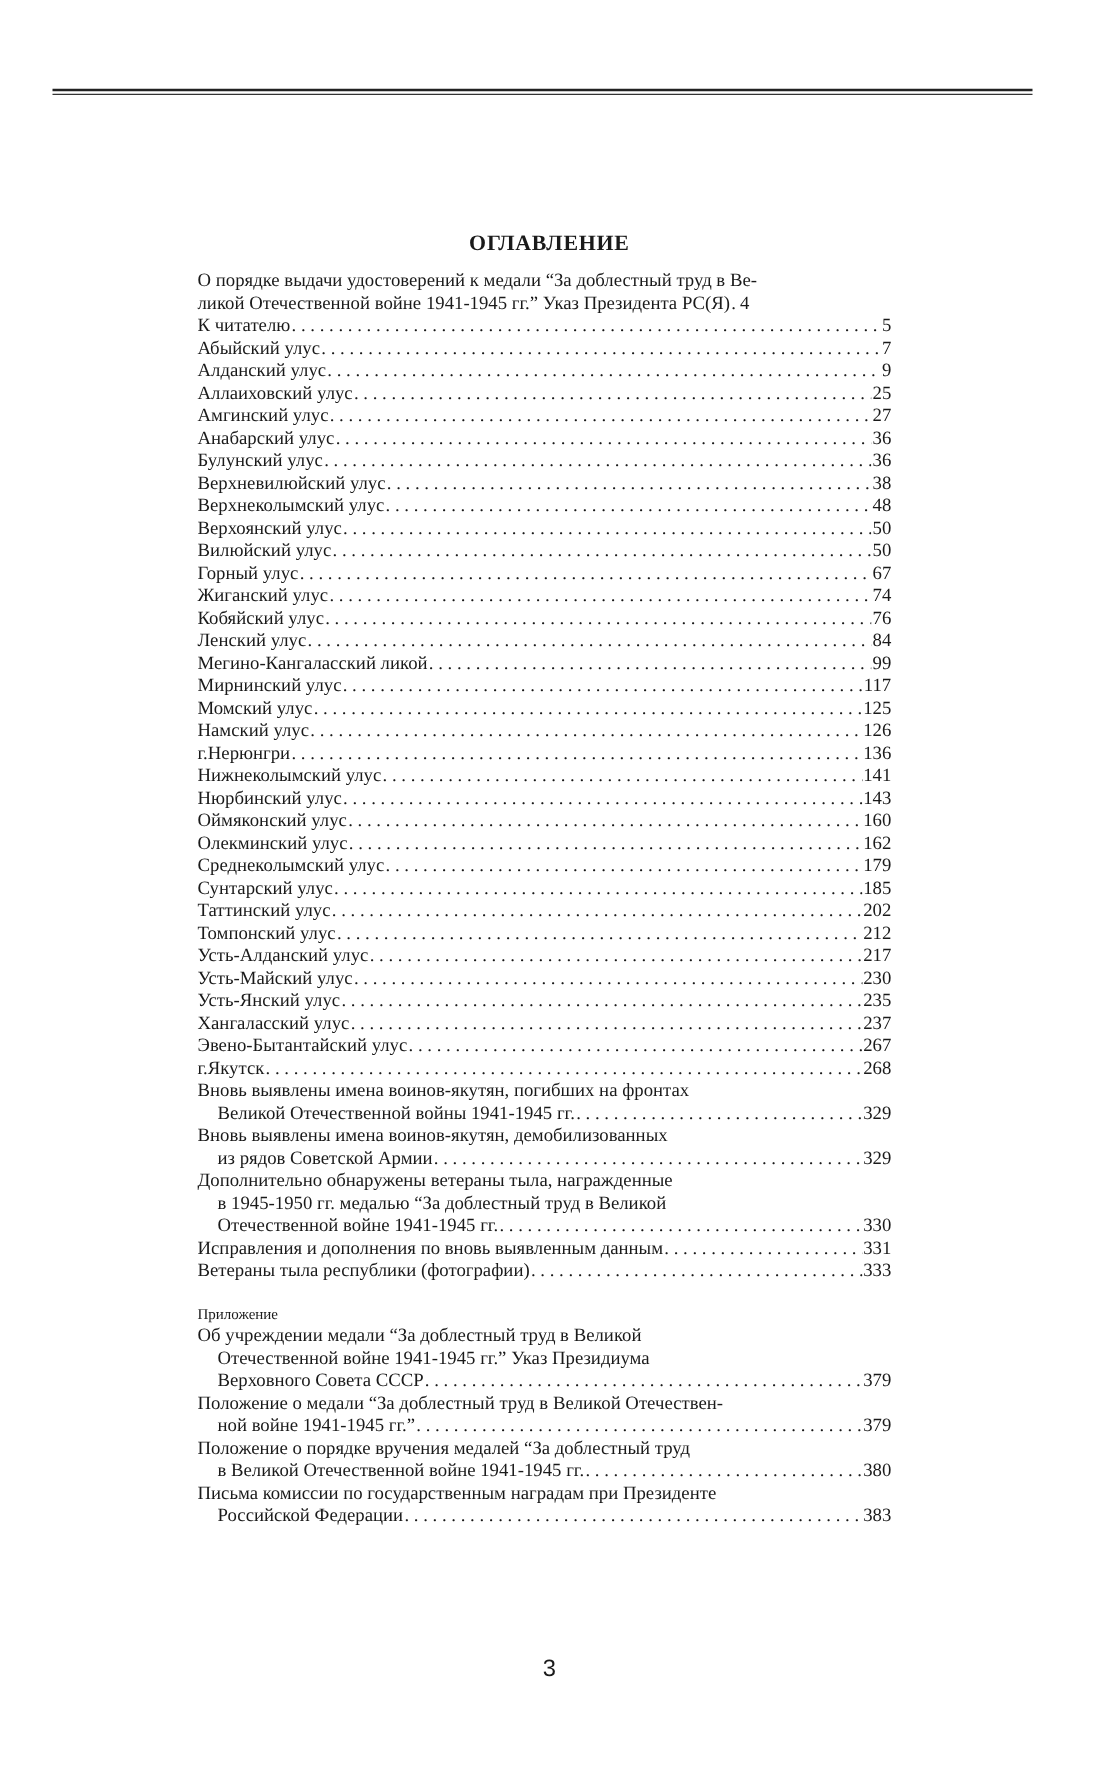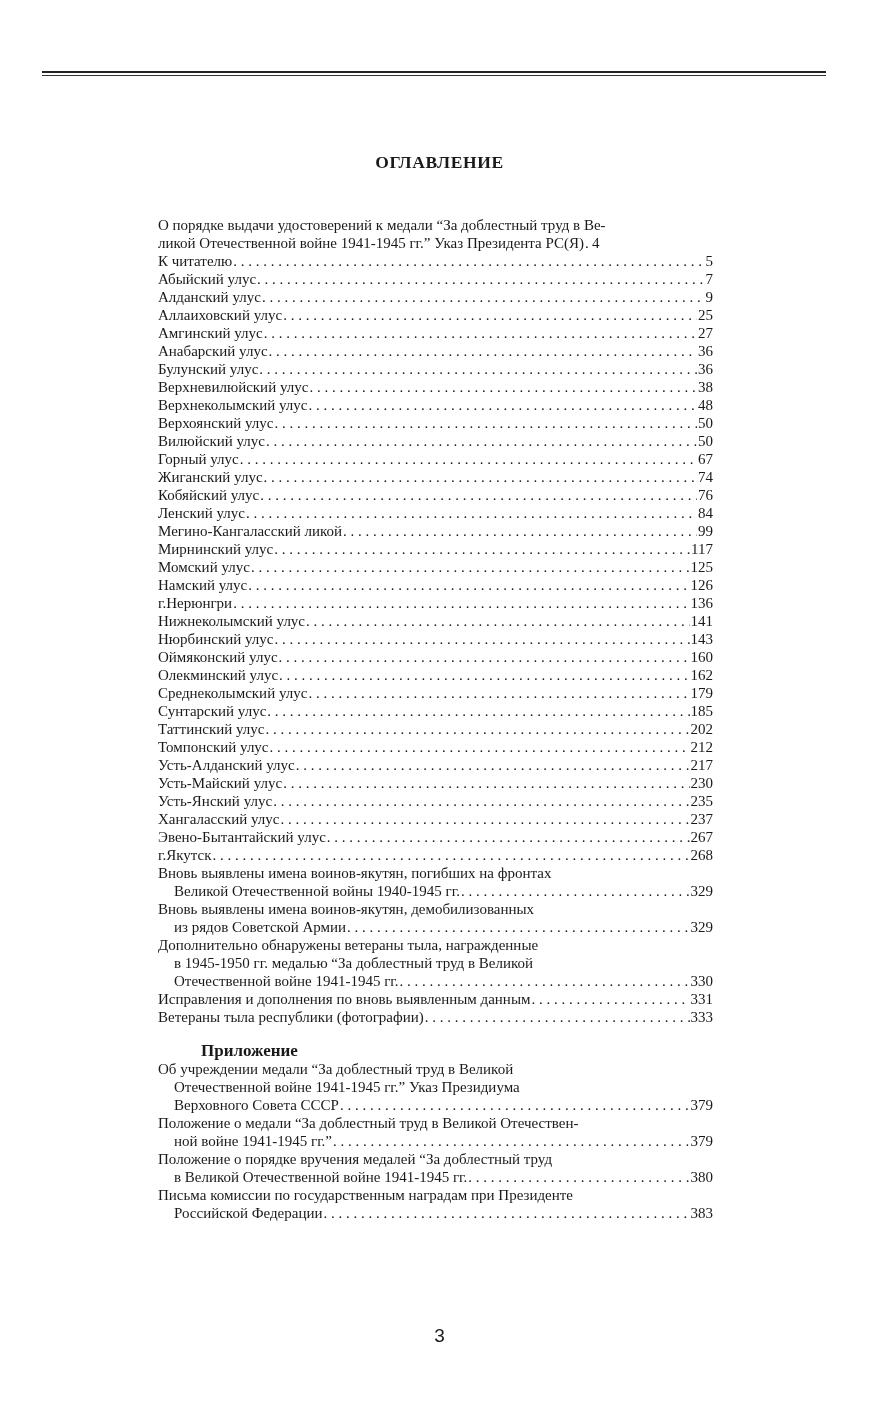--- a/index.html
+++ b/index.html
@@ -1,31 +1,31 @@
 <!DOCTYPE html>
 <html><head>
 <meta charset="utf-8">
 <style>
   html, body { margin:0; padding:0; background:#ffffff; }
   body { width:879px; height:1417px; position:relative; overflow:hidden; color:#1a1a1a;
          font-family:"Liberation Serif", serif; }
   .rule { position:absolute; left:42px; width:784px; top:71px; height:5px;
           border-top:2px solid #222; border-bottom:1px solid #333; box-sizing:border-box; }
-  .title { position:absolute; left:0; width:879px; top:152px; text-align:center;
+  .title { position:absolute; left:0; width:879px; top:184px; text-align:center;
            font-weight:bold; font-size:17.5px; letter-spacing:0.6px; }
   .toc { position:absolute; left:158px; width:555px; top:216px; font-size:15px; line-height:18px; }
   .entry { position:relative; }
   .line { display:block; white-space:nowrap; }
   .cont { padding-left:16px; }
   .leader { display:flex; align-items:flex-end; white-space:nowrap; }
   .leader .txt { flex:0 0 auto; }
   .leader .dots { flex:1 1 auto; overflow:hidden; white-space:nowrap; letter-spacing:3.2px; margin:0 1px; }
   .leader .dots::after { content:". . . . . . . . . . . . . . . . . . . . . . . . . . . . . . . . . . . . . . . . . . . . . . . . . . . . . . . . . . . . . . . . . . . . . . . . . . . . . . . . . . . . . . . . . . . . . . . . . . . . . . . . . . . . ."; letter-spacing:0; }
   .leader .pg { flex:0 0 auto; text-align:right; }
-  .section-head { font-weight:bold; font-size:17px; margin-top:16px; line-height:18px;margin-left:43px; }
+  .section-head { font-weight:normal; font-size:12px; margin-top:16px; line-height:18px; }
   .pagenum { position:absolute; left:0; width:879px; top:1325px; text-align:center;
              font-family:"Liberation Sans", sans-serif; font-size:19px; }
 </style>
 </head>
 <body>
 
 <div class="rule"></div>
 
 <div class="title">ОГЛАВЛЕНИЕ</div>
 
@@ -276,21 +276,21 @@
           <span class="txt">г.Якутск</span>
           <span class="dots"></span>
           <span class="pg">268</span>
         </span>
       </div>
     </div>
   <div id="extra">
       <div class="entry">
         <span class="line">Вновь выявлены имена воинов-якутян, погибших на фронтах</span>
         <span class="leader cont">
-          <span class="txt">Великой Отечественной войны 1940-1945 гг.</span>
+          <span class="txt">Великой Отечественной войны 1941-1945 гг.</span>
           <span class="dots"></span>
           <span class="pg">329</span>
         </span>
       </div>
       <div class="entry">
         <span class="line">Вновь выявлены имена воинов-якутян, демобилизованных</span>
         <span class="leader cont">
           <span class="txt">из рядов Советской Армии</span>
           <span class="dots"></span>
           <span class="pg">329</span>

